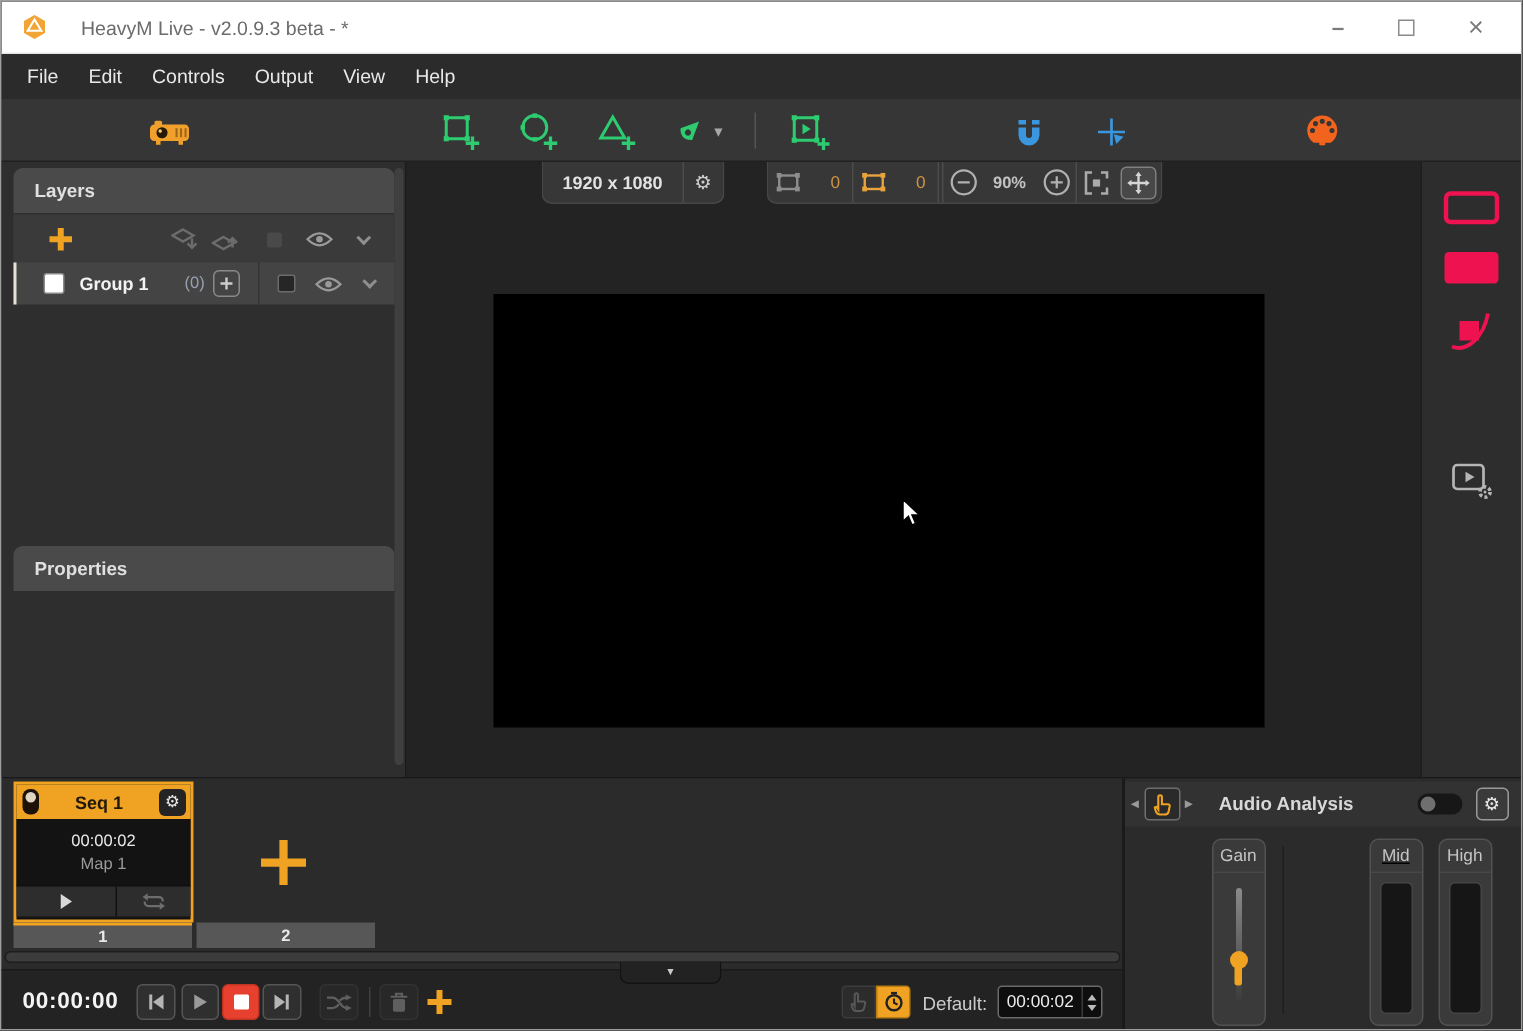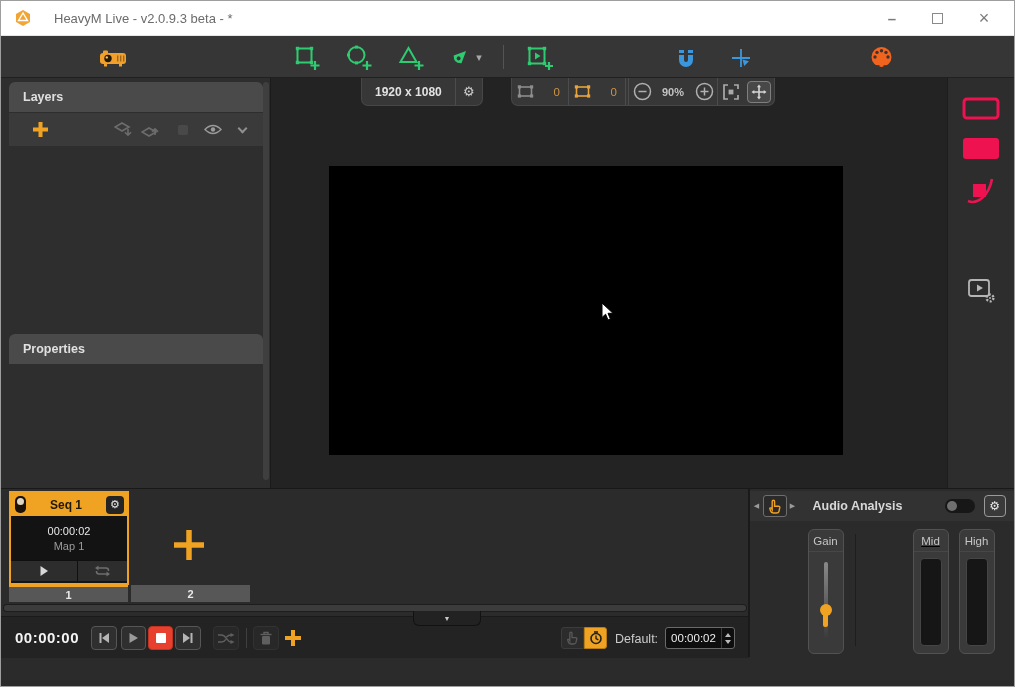--- a/index.html
+++ b/index.html
@@ -112,20 +112,28 @@
         </svg>
     </span>
     <span class="title">HeavyM Live - v2.0.9.3 beta -  *</span>
     <div class="wctl min">–</div>
     <div class="wctl max">
         <div class="maxbox"></div>
       </div>
     <div class="wctl close">×</div>
   </div>
 
+  <div class="menubar">
+    <span>File</span>
+    <span>Edit</span>
+    <span>Controls</span>
+    <span>Output</span>
+    <span>View</span>
+    <span>Help</span>
+  </div>
 
   <div class="toolbar">
     <div class="tbtn" style="left:95px;width:34px;">
       <svg width="32" height="24" viewBox="0 0 32 24">
           <rect x="6" y="4.5" width="5" height="4" rx="1" fill="#f2a02c"></rect>
           <rect x="3" y="7" width="26" height="11" rx="3" fill="#f2a02c"></rect>
           <circle cx="11" cy="12.5" r="3.7" fill="#241a05"></circle>
           <circle cx="9.8" cy="11.4" r="1.2" fill="#f6c36e"></circle>
           <rect x="20" y="9.5" width="1.4" height="6" fill="rgba(0,0,0,.35)"></rect>
           <rect x="23" y="9.5" width="1.4" height="6" fill="rgba(0,0,0,.35)"></rect>
@@ -236,20 +244,39 @@
             </svg>
         </span>
         <span style="margin-left:18px;width:10px;height:10px;background:#5e5e5e;border-radius:2px;" class="dim"></span>
         <span style="margin-left:16px;">
           <svg width="18" height="11" viewBox="0 0 18 11">
               <path d="M1 5.5 Q9 -2.5 17 5.5 Q9 13.5 1 5.5 Z" fill="none" stroke="#9a9a9a" stroke-width="1.5"></path>
               <circle cx="9" cy="5.5" r="2.2" fill="#9a9a9a"></circle>
             </svg>
         </span>
         <span class="chev" style="margin-left:17px;"></span>
+      </div>
+      <div class="group-row">
+        <span class="chk-white" style="margin-left:18px;"></span>
+        <span style="margin-left:10px;font-size:12px;font-weight:bold;color:#f3f3f3;">Group 1</span>
+        <span style="margin-left:24px;font-size:11px;color:#9a9fb0;">(0)</span>
+        <span style="margin-left:6px;width:18px;height:18px;border:1px solid #8a8a8a;border-radius:4px;display:flex;align-items:center;justify-content:center;">
+          <svg width="10" height="10" viewBox="0 0 10 10">
+              <path d="M5 1v8M1 5h8" stroke="#cccccc" stroke-width="1.6"></path>
+            </svg>
+        </span>
+        <span style="margin-left:12px;height:28px;border-left:1px solid #333333;"></span>
+        <span class="chk-dark" style="margin-left:12px;"></span>
+        <span style="margin-left:13px;">
+          <svg width="18" height="11" viewBox="0 0 18 11">
+              <path d="M1 5.5 Q9 -2.5 17 5.5 Q9 13.5 1 5.5 Z" fill="none" stroke="#9a9a9a" stroke-width="1.5"></path>
+              <circle cx="9" cy="5.5" r="2.2" fill="#9a9a9a"></circle>
+            </svg>
+        </span>
+        <span class="chev" style="margin-left:15px;"></span>
       </div>
       <div class="phdr" style="top:256px;">
         <span>Properties</span>
       </div>
       <div class="vscroll"></div>
     </div>
 
     <div class="center">
       <div class="cpill" style="left:90px;">
         <span style="padding:0 13px;font-size:12px;font-weight:bold;color:#e2e2e2;">1920 x 1080</span>

